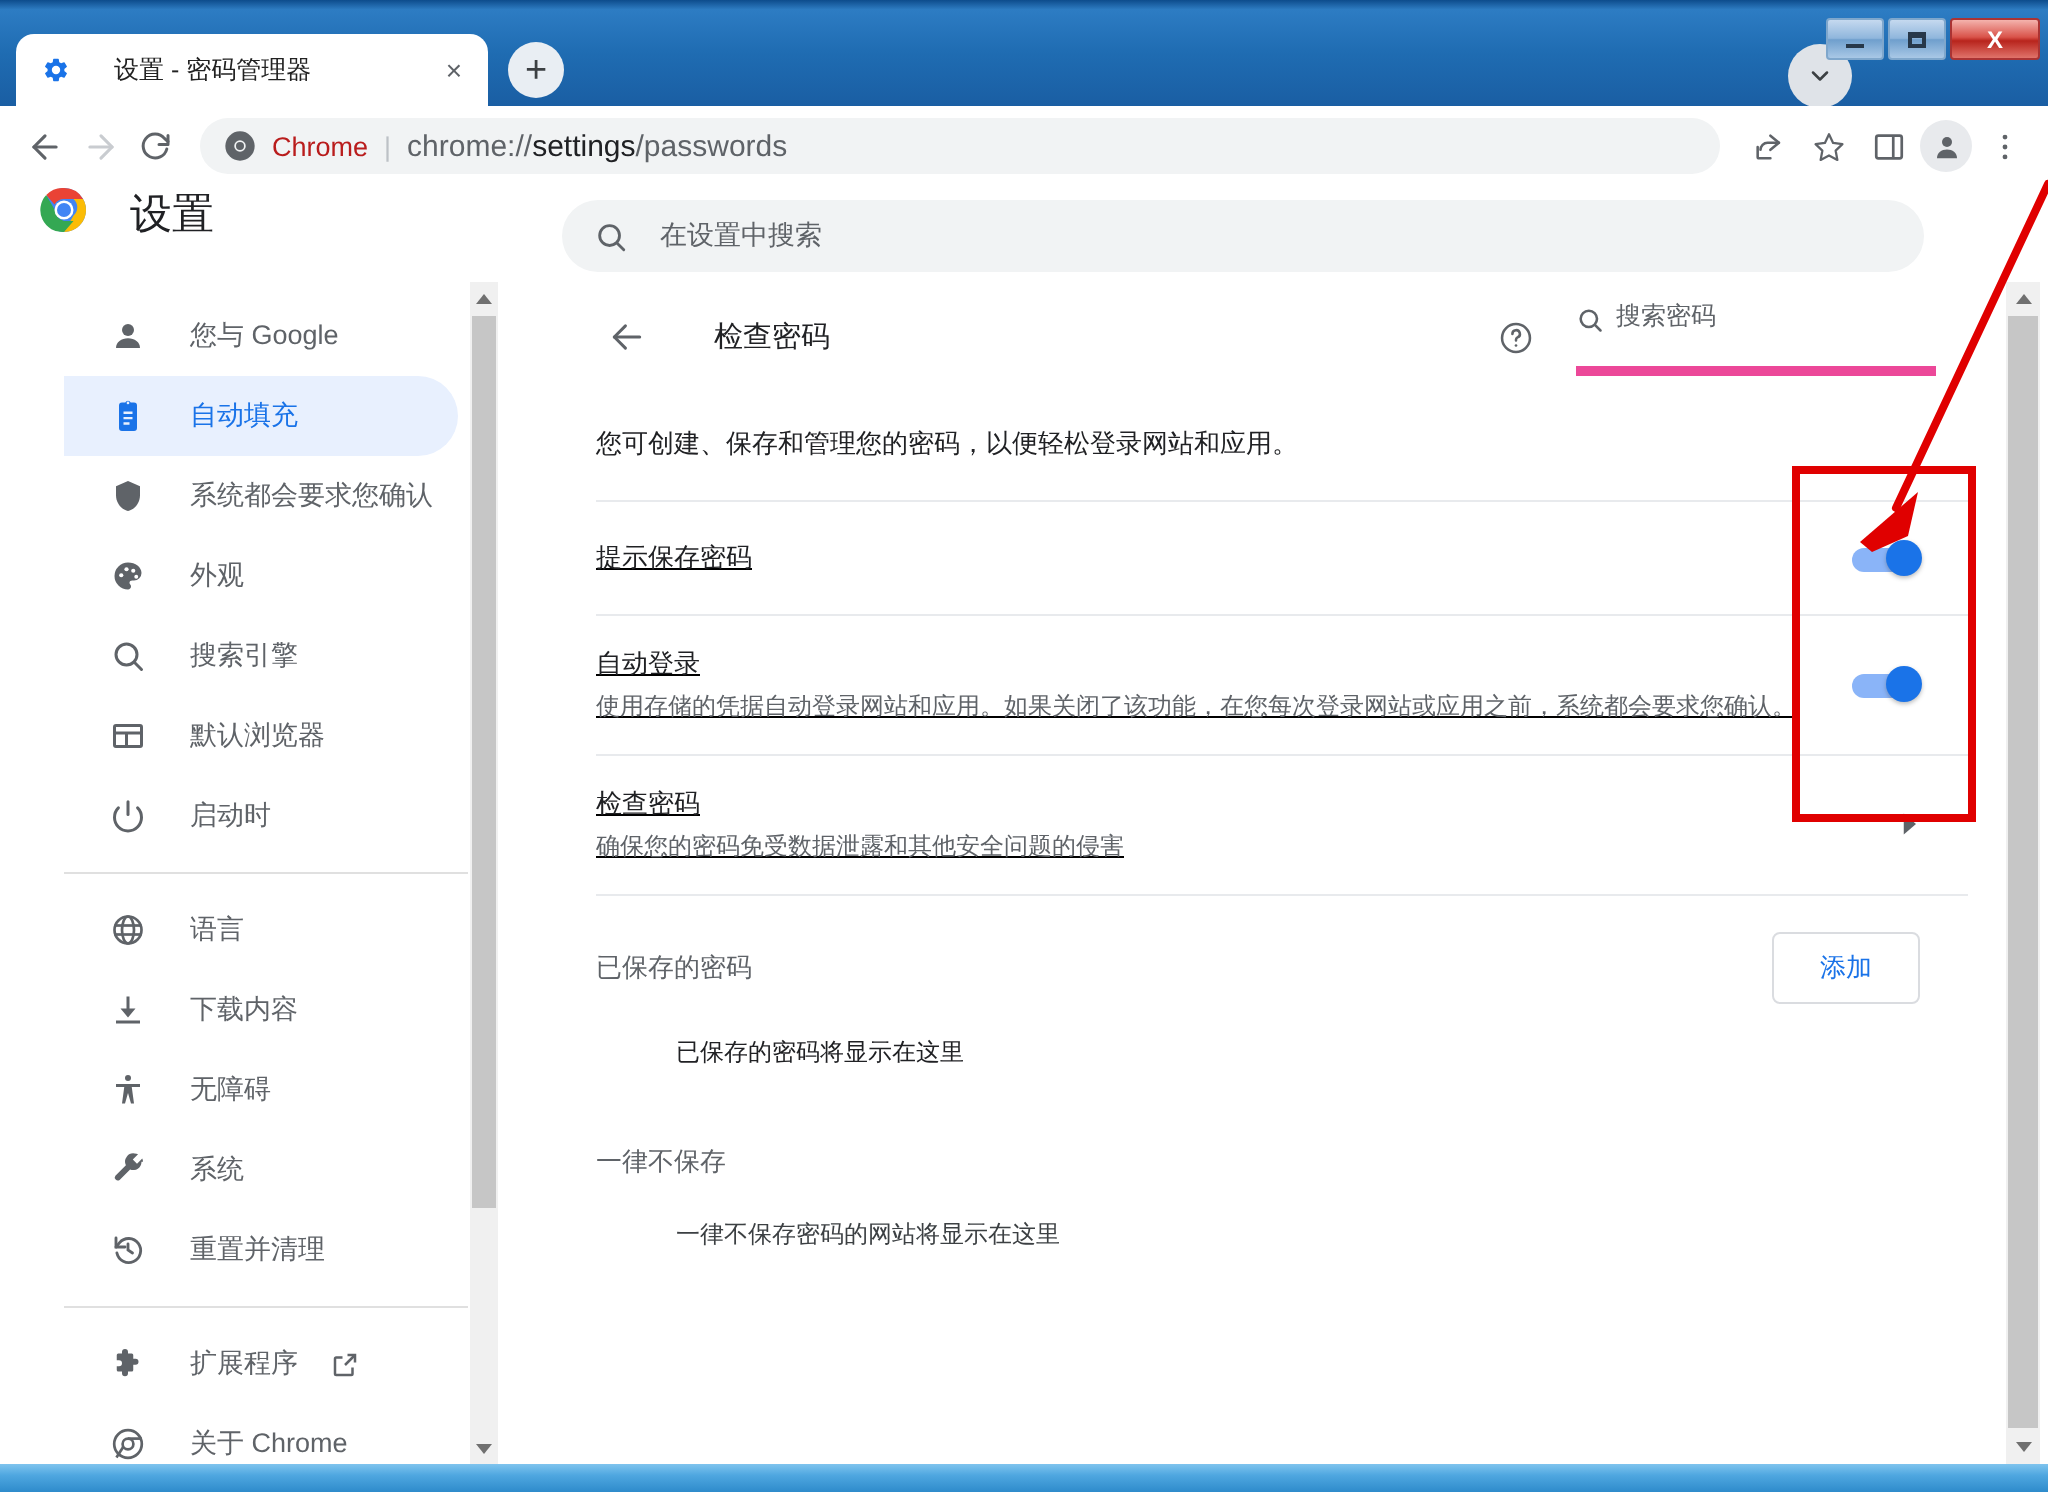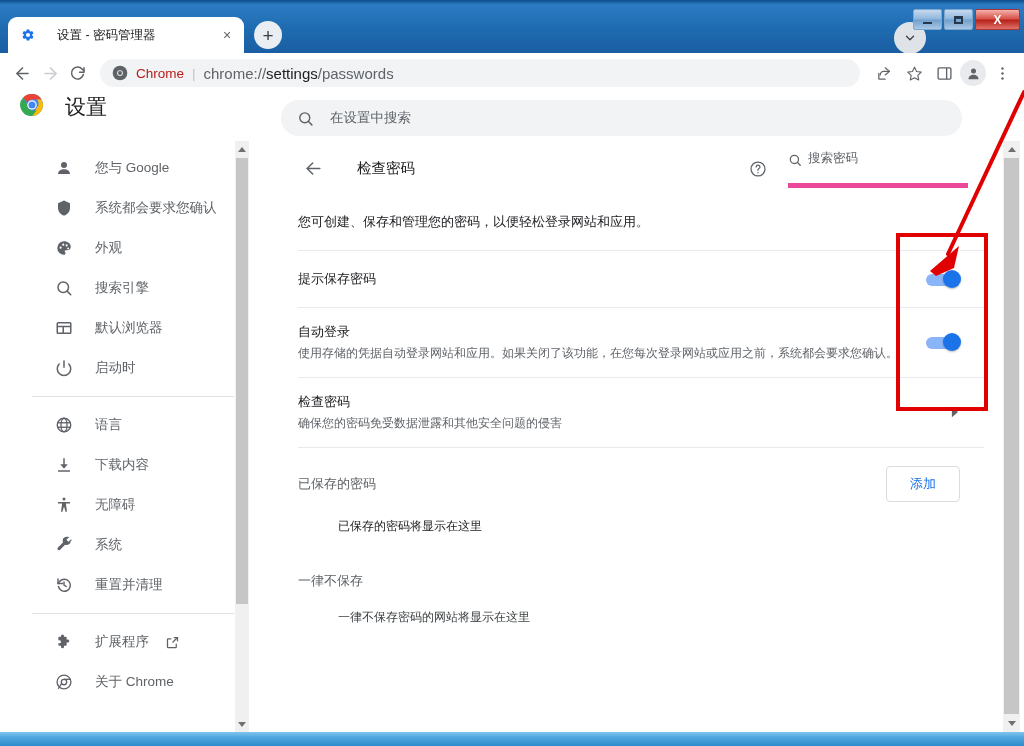--- a/index.html
+++ b/index.html
@@ -176,21 +176,21 @@
 
   .desc-row {
     padding:16px 24px 18px 18px; font-size:13px; color:#202124; line-height:1.5;
   }
   .divider { height:1px; background:#e8eaed; margin:0 0 0 18px; }
 
   .setting-row {
     display:flex; align-items:center; min-height:56px;
     padding:14px 24px 14px 18px;
   }
-  .sr-text { flex:1; padding-right:20px; }
+  .sr-text { flex:1; padding-right:20px;text-decoration:underline; }
   .sr-title { font-size:13px; color:#202124; line-height:1.5; }
   .sr-sub { font-size:12px; color:#5f6368; line-height:1.55; margin-top:3px; }
   .sr-ctl { flex:0 0 auto; display:flex; align-items:center; }
 
   .toggle { position:relative; width:34px; height:14px; }
   .toggle .track {
     position:absolute; left:0; top:2px; width:32px; height:12px;
     background:#8ab4f8; border-radius:7px;
   }
   .toggle .knob {
@@ -366,20 +366,28 @@
         <div class="nav-item">
           <span class="nav-ico">
             <svg width="18" height="18" viewBox="0 0 24 24" fill="currentColor">
                 <circle cx="12" cy="8" r="4"></circle>
                 <path d="M4 20c0-4 3.6-6.5 8-6.5s8 2.5 8 6.5z"></path>
               </svg>
           </span>
           <span class="nav-label">您与 Google</span>
         </div>
 
+        <div class="nav-item active">
+          <span class="nav-ico">
+            <svg width="18" height="18" viewBox="0 0 24 24" fill="currentColor">
+              <path d="M16 3h-2.2a2 2 0 0 0-3.6 0H8a2 2 0 0 0-2 2v15a2 2 0 0 0 2 2h8a2 2 0 0 0 2-2V5a2 2 0 0 0-2-2zm-4-.6a.9.9 0 1 1 0 1.8.9.9 0 0 1 0-1.8zM9 9h6v1.6H9zm0 3.6h6v1.6H9zm0 3.6h4v1.6H9z" fill="#1a73e8"></path>
+            </svg>
+          </span>
+          <span class="nav-label">自动填充</span>
+        </div>
 
         <div class="nav-item">
           <span class="nav-ico">
             <svg width="18" height="18" viewBox="0 0 24 24" fill="currentColor">
                 <path d="M12 2l8 3.5v6c0 5-3.4 9.5-8 10.5-4.6-1-8-5.5-8-10.5v-6z"></path>
               </svg>
           </span>
           <span class="nav-label">系统都会要求您确认</span>
         </div>
 

